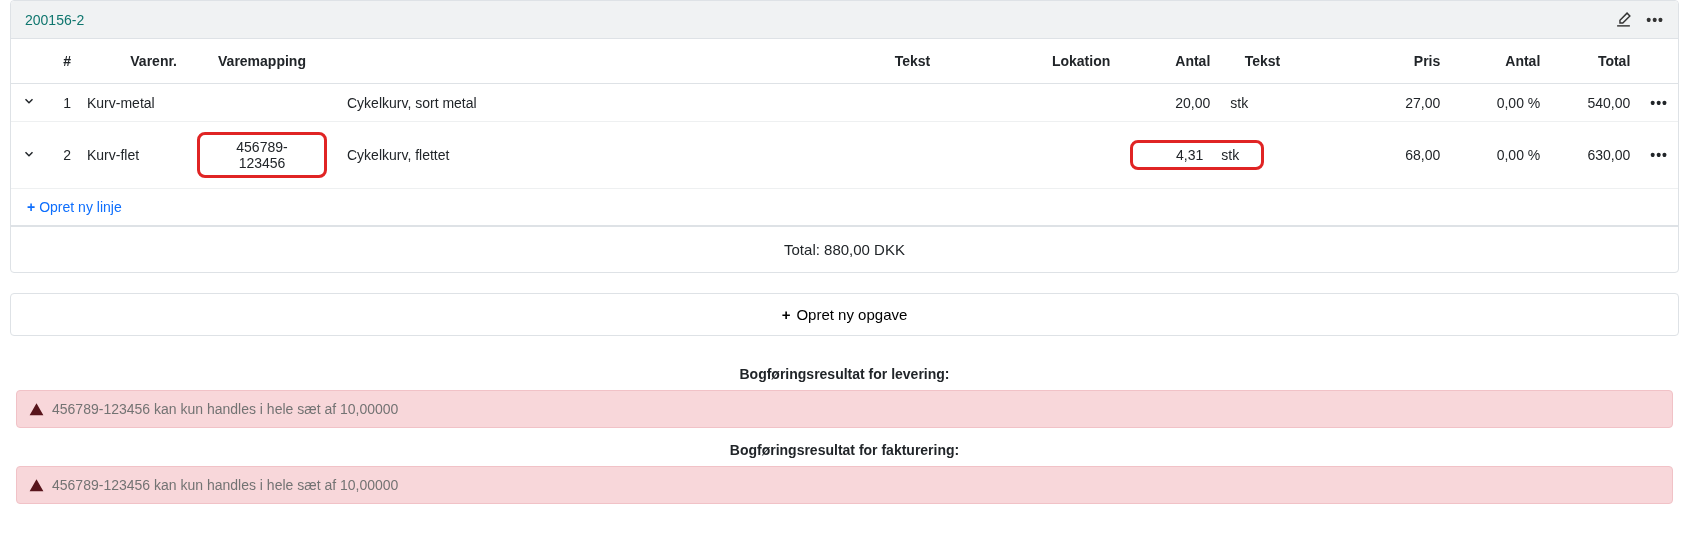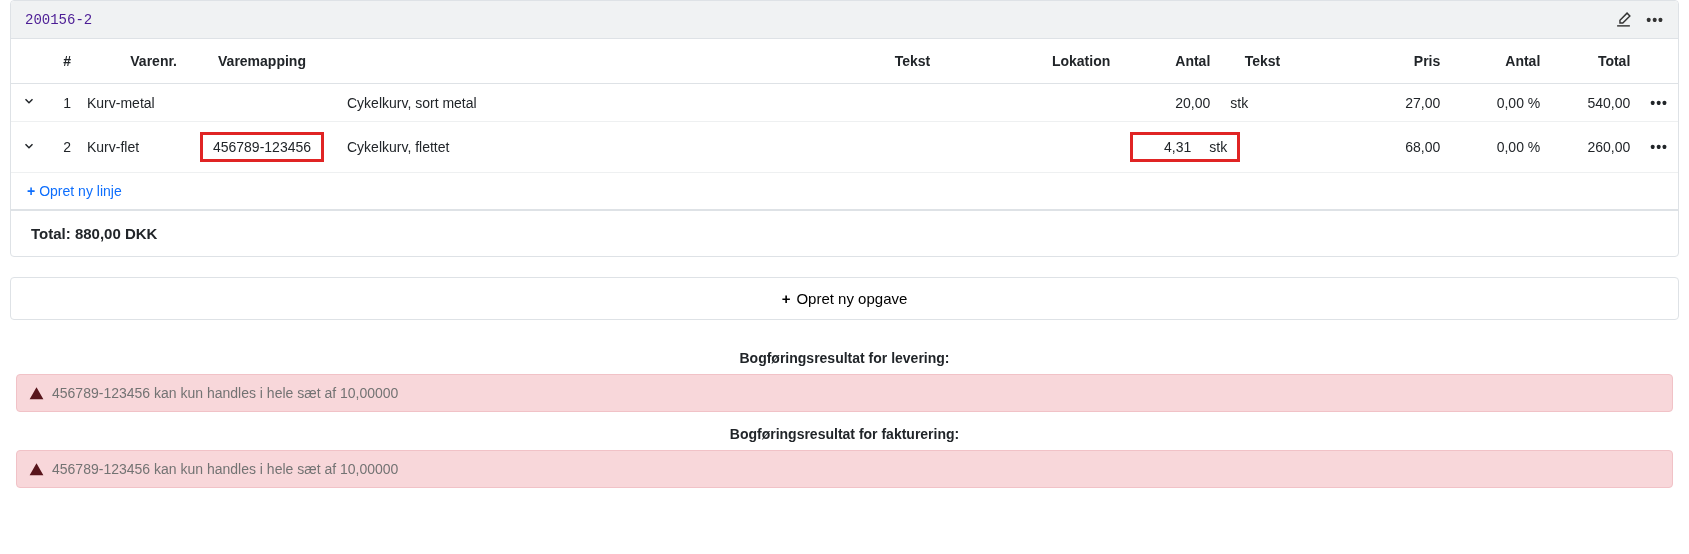--- a/index.html
+++ b/index.html
@@ -2,21 +2,21 @@
 <html><head>
   <meta charset="utf-8">
   <style>
     * { box-sizing: border-box; margin: 0; padding: 0; }
     body { font-family: "Segoe UI", Arial, sans-serif; font-size: 14px; color: #212529; background: #fff; }
     
     .page-wrap { padding: 0 10px; }
 
     .panel { border: 1px solid #dee2e6; border-radius: 4px; background: #fff; margin-bottom: 20px; }
     .panel-header { background: #f0f2f3; border-bottom: 1px solid #dee2e6; padding: 10px 14px; display: flex; align-items: center; justify-content: space-between; border-radius: 4px 4px 0 0; }
-    .panel-header-title { font-weight: 500; color: #4c1d95; font-family: Liberation Mono, monospace; }
+    .panel-header-title { font-weight: 500; color: #0f766e; }
     .panel-header-actions { display: flex; gap: 14px; align-items: center; }
     .icon-btn { cursor: pointer; color: #333; }
     .icon-btn svg { display: block; }
 
     table { width: 100%; border-collapse: collapse; }
     thead th { text-align: right; font-weight: 700; padding: 14px 10px; border-bottom: 1px solid #dee2e6; font-size: 14px; }
     tbody td { padding: 10px 10px; border-bottom: 1px solid #eef0f1; vertical-align: middle; font-size: 14px; }
 
     th.right, td.right { text-align: right; }
     th.num, td.num { white-space: nowrap; }
@@ -30,27 +30,27 @@
     .col-antal { width: 100px; }
     .col-enhed { width: 70px; }
     .col-pris { width: 160px; }
     .col-rabat { width: 100px; }
     .col-total { width: 90px; }
     .col-more { width: 36px; text-align: center; }
 
     .chevron { cursor: pointer; display: inline-flex; }
     .dots { cursor: pointer; font-weight: 700; letter-spacing: 1px; }
 
-    .highlight-box { border: 3px solid #e02424; border-radius: 0; padding: 4px 10px; display: inline-block; }
+    .highlight-box { border: 3px solid #e02424; border-radius: 8px; padding: 4px 22px; display: inline-block; }
 
     .new-line-row td { border-bottom: 2px solid #dee2e6; padding: 10px 16px; }
     .add-link { color: #0d6efd; cursor: pointer; display: inline-flex; align-items: center; gap: 4px; font-size: 14px; }
     .plus { font-weight: 700; }
 
-    .total-bar { text-align: left; padding: 14px 20px; font-weight: 700; font-size: 15px; }
+    .total-bar { text-align: center; padding: 14px 20px; font-weight: 400; font-size: 15px; }
 
     .task-button { border: 1px solid #dee2e6; background: #fff; width: 100%; text-align: center; padding: 12px; font-size: 15px; border-radius: 4px; cursor: pointer; display: flex; align-items: center; justify-content: center; gap: 6px; margin-bottom: 30px; }
 
     .results-section { padding: 0 6px 20px 6px; }
     .result-heading { font-weight: 700; margin: 8px 0 8px 0; font-size: 14px; text-align: center; }
     .alert-error { background: #f8d7da; border: 1px solid #f1c2c7; color: #737373; padding: 10px 12px; border-radius: 4px; display: flex; align-items: center; gap: 8px; font-size: 14px; margin-bottom: 14px; }
     .alert-error svg { flex-shrink: 0; }
   </style>
 </head>
 <body>
@@ -114,21 +114,21 @@
                 </svg>
               </span></td>
             <td class="col-idx right">2</td>
             <td class="col-varenr">Kurv-flet</td>
             <td class="col-mapping" style="text-align:center"><span class="highlight-box">456789-123456</span></td>
             <td class="col-tekst">Cykelkurv, flettet</td>
             <td class="col-lokation"></td>
             <td class="col-antal num" colspan="2" style="text-align:left"><span class="highlight-box"><span style="display:inline-block;width:48px;text-align:right;margin-right:18px">4,31</span><span>stk</span></span></td>
             <td class="col-pris right num">68,00</td>
             <td class="col-rabat right num">0,00 %</td>
-            <td class="col-total right num">260,00</td>
+            <td class="col-total right num">630,00</td>
             <td class="col-more"><span class="dots">•••</span></td>
           </tr>
         </tbody>
       <tbody>
         <tr class="new-line-row">
           <td colspan="12">
             <span class="add-link">
               <span class="plus">+</span>
               <span>Opret ny linje</span>
             </span>

